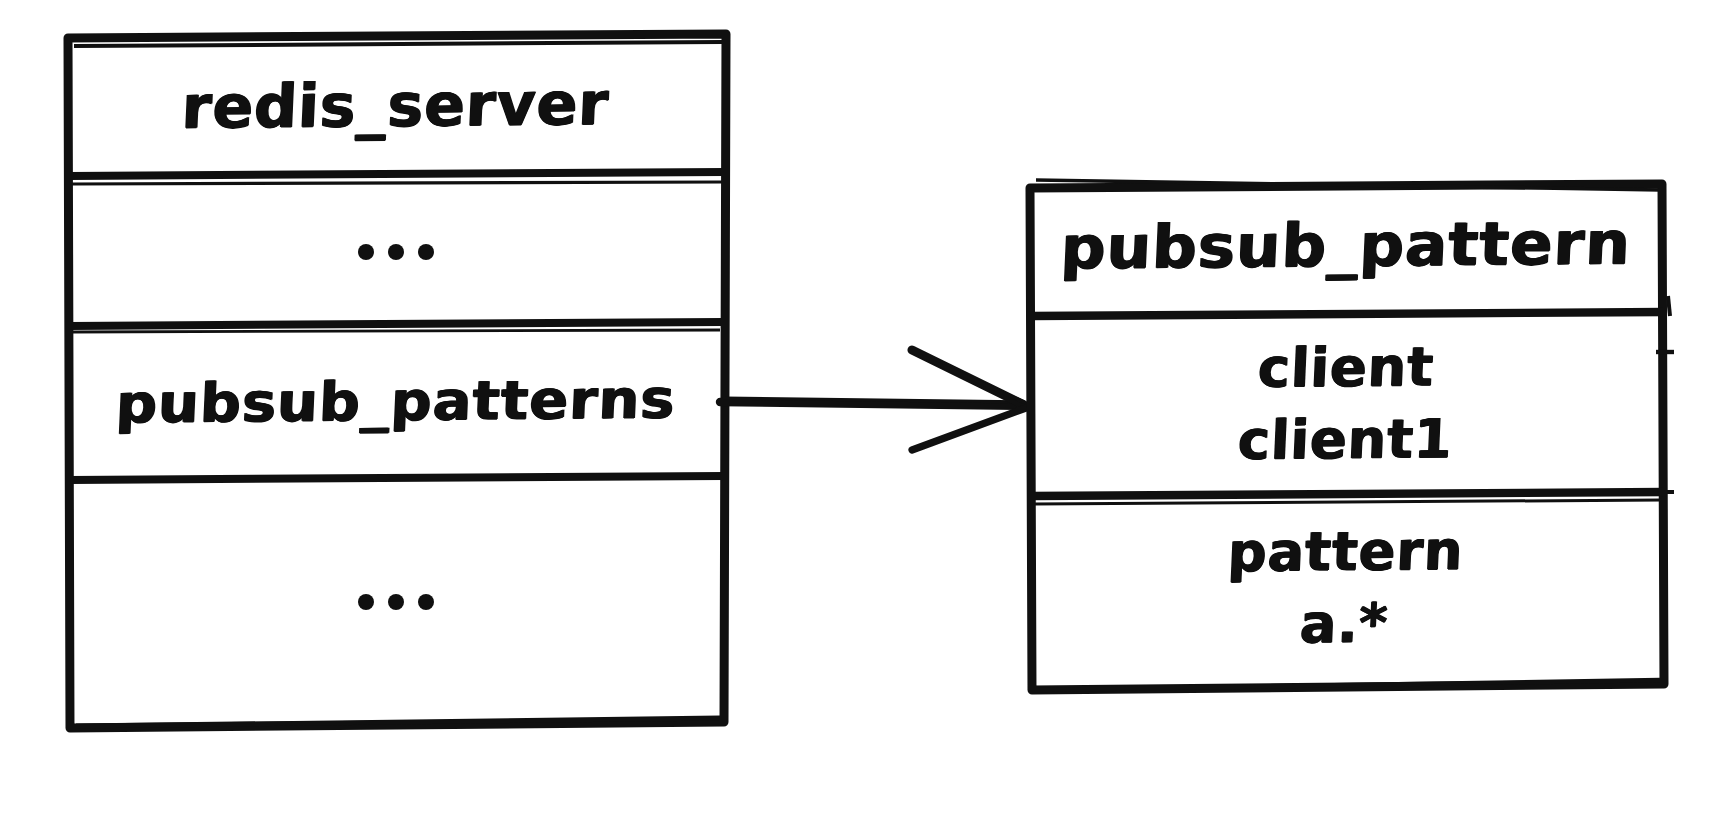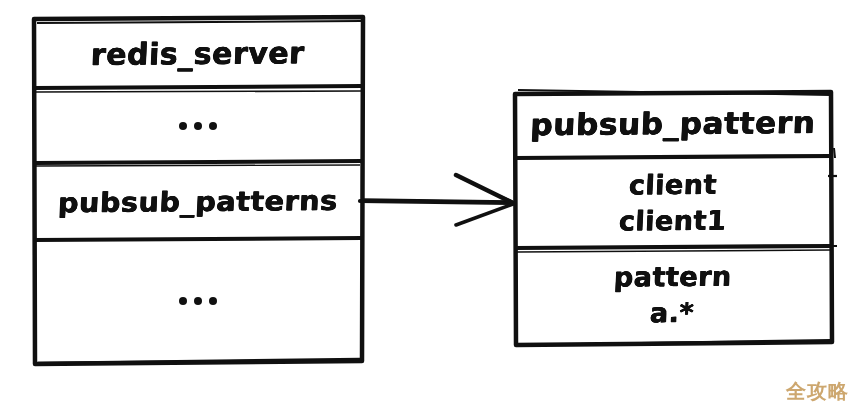--- a/index.html
+++ b/index.html
@@ -181,15 +181,14 @@
       <div class="hand-text t-row">client</div>
       <div class="hand-text t-row2">client1</div>
     </div>
 
     <div class="struct-row" style="top:162px; height:90px;">
       <div class="hand-text t-row">pattern</div>
       <div class="hand-text t-row2">a.*</div>
     </div>
   </div>
 
-  <div id="watermark">全攻略</div>
 
 </div>
 
 </body></html>

